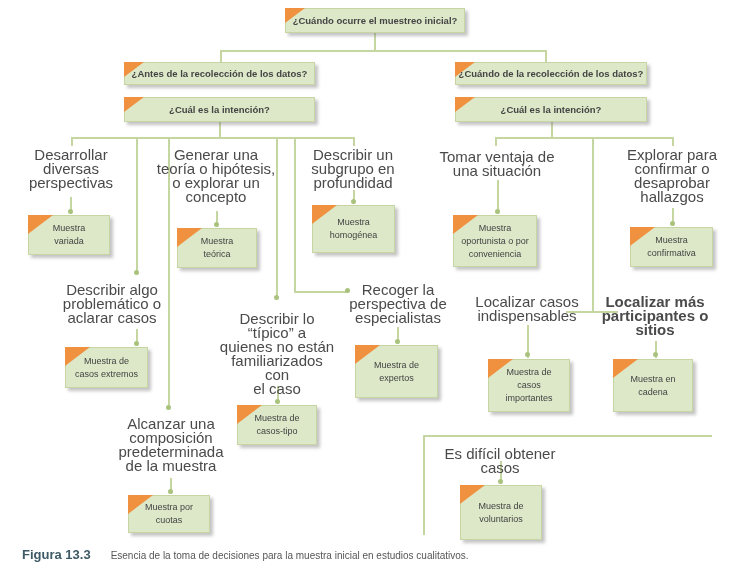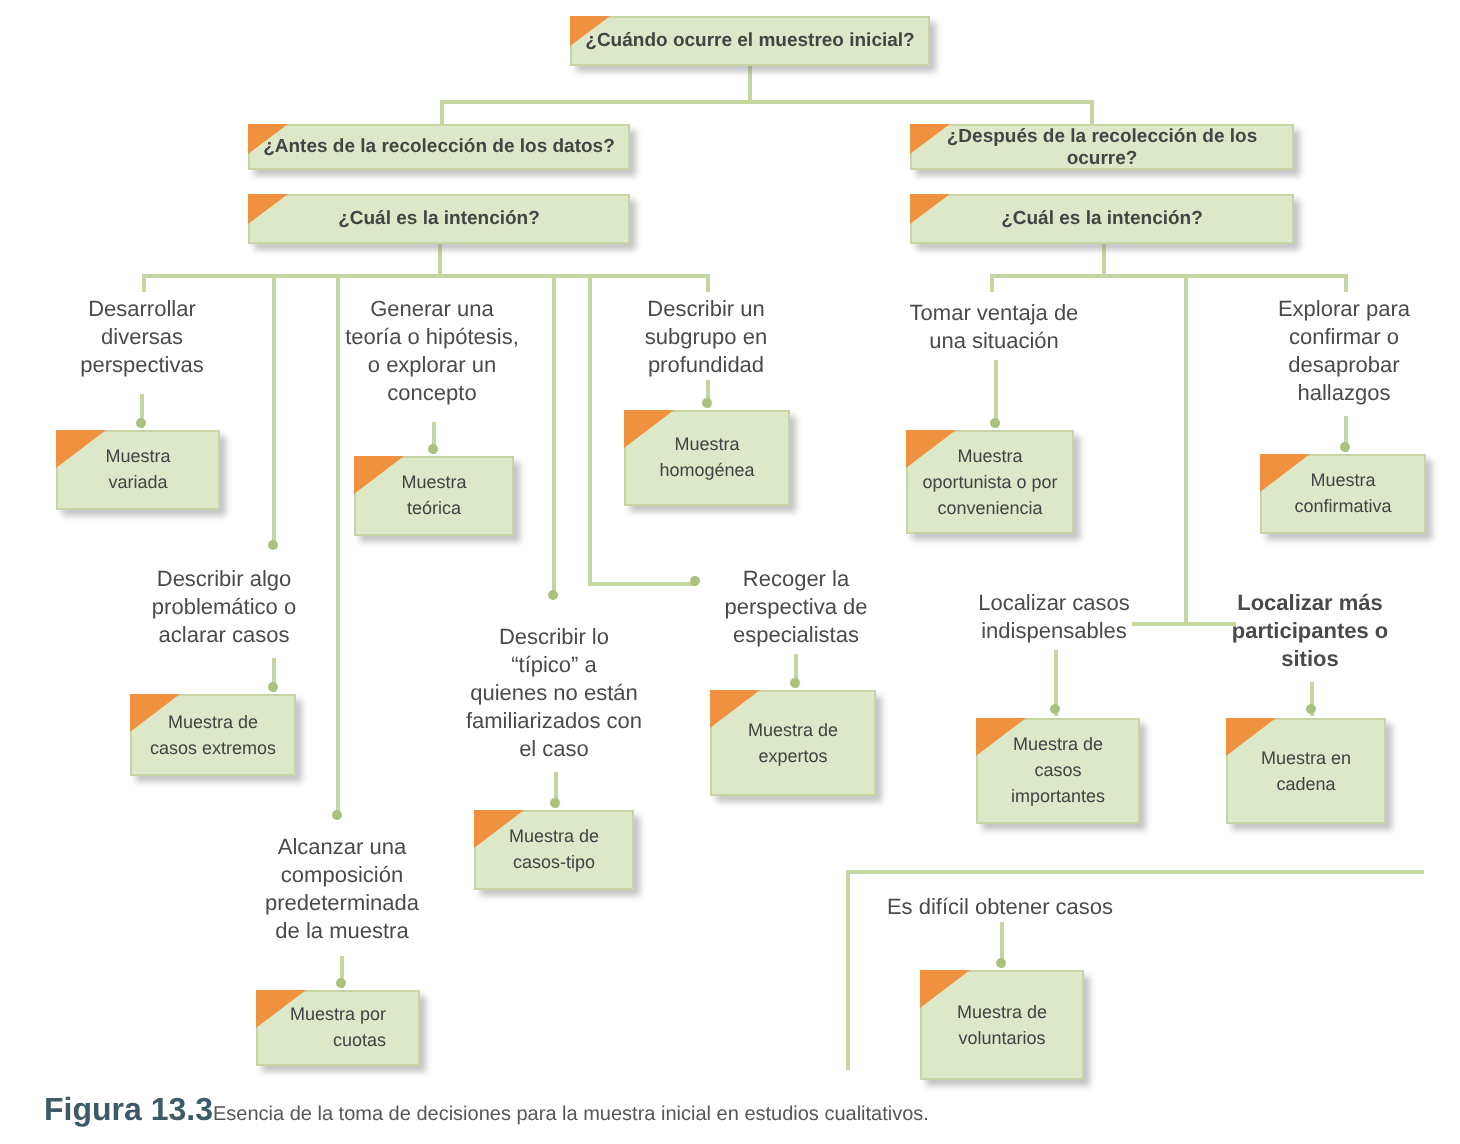--- a/index.html
+++ b/index.html
@@ -13,32 +13,32 @@
     display:flex;align-items:center;justify-content:center;text-align:center;
     color:#3f3f3f;box-sizing:border-box;
   }
   .qbox{font-size:9.5px;font-weight:bold;color:#444;}
   .sbox{font-size:9px;line-height:13px;white-space:pre-line;color:#434343;}
   .tri{
     position:absolute;left:-1px;top:-1px;background:#f0913f;
     -webkit-clip-path:polygon(0 0,100% 0,0 100%);clip-path:polygon(0 0,100% 0,0 100%);
   }
   .flabel{
-    position:absolute;text-align:center;font-size:11px;line-height:14px;
+    position:absolute;text-align:center;font-size:15px;line-height:14px;
     color:#4a4a4a;white-space:pre-line;width:120px;
   }
   .cline{position:absolute;background:#c6d6a0;}
   .cdot{
     position:absolute;width:5px;height:5px;border-radius:50%;
     background:#a9c37e;
   }
   #caption{
     position:absolute;left:22px;top:547px;width:690px;font-size:10px;color:#565656;
   }
-  #caption .figlab{font-weight:bold;font-size:16px;color:#3e5a66;margin-right:0;}
+  #caption .figlab{font-weight:bold;font-size:13px;color:#3e5a66;margin-right:20px;}
 </style>
 </head>
 <body>
 
 <div id="stage">
   <div id="caption">
     <span class="figlab">Figura 13.3</span><span>Esencia de la toma de decisiones para la muestra inicial en estudios cualitativos.</span>
   </div>
 <div class="cline" style="left: 374px; top: 33px; width: 1.5px; height: 17px;"></div>
     <div class="cline" style="left: 220px; top: 50px; width: 326px; height: 1.5px;"></div>
@@ -96,39 +96,39 @@
     <div class="qbox" style="left: 124px; top: 62px; width: 191px; height: 23px;">
       <div class="tri" style="width: 20px; height: 15px;"></div>
       <span style="position: relative;">¿Antes de la recolección de los datos?</span>
     </div>
     <div class="qbox" style="left: 124px; top: 97px; width: 191px; height: 25px;">
       <div class="tri" style="width: 20px; height: 15px;"></div>
       <span style="position: relative;">¿Cuál es la intención?</span>
     </div>
     <div class="qbox" style="left: 455px; top: 62px; width: 192px; height: 23px;">
       <div class="tri" style="width: 20px; height: 15px;"></div>
-      <span style="position: relative;">¿Después de la recolección de los ocurre?</span>
+      <span style="position: relative;">¿Cuándo de la recolección de los datos?</span>
     </div>
     <div class="qbox" style="left: 455px; top: 97px; width: 192px; height: 25px;">
       <div class="tri" style="width: 20px; height: 15px;"></div>
       <span style="position: relative;">¿Cuál es la intención?</span>
     </div>
     <div class="sbox" style="left: 28px; top: 215px; width: 82px; height: 40px;"><div class="tri" style="width: 25px; height: 19px;"></div><span style="position: relative;">Muestra
 variada</span></div>
     <div class="sbox" style="left: 177px; top: 228px; width: 80px; height: 40px;"><div class="tri" style="width: 25px; height: 19px;"></div><span style="position: relative;">Muestra
 teórica</span></div>
     <div class="sbox" style="left: 312px; top: 205px; width: 83px; height: 48px;"><div class="tri" style="width: 25px; height: 19px;"></div><span style="position: relative;">Muestra
 homogénea</span></div>
     <div class="sbox" style="left: 65px; top: 347px; width: 83px; height: 41px;"><div class="tri" style="width: 25px; height: 19px;"></div><span style="position: relative;">Muestra de
 casos extremos</span></div>
     <div class="sbox" style="left: 237px; top: 405px; width: 80px; height: 40px;"><div class="tri" style="width: 25px; height: 19px;"></div><span style="position: relative;">Muestra de
 casos-tipo</span></div>
     <div class="sbox" style="left: 355px; top: 345px; width: 83px; height: 53px;"><div class="tri" style="width: 25px; height: 19px;"></div><span style="position: relative;">Muestra de
 expertos</span></div>
-    <div class="sbox" style="left: 128px; top: 495px; width: 82px; height: 38px;"><div class="tri" style="width: 25px; height: 19px;"></div><span style="position: relative; text-align: right;">Muestra por
+    <div class="sbox" style="left: 128px; top: 495px; width: 82px; height: 38px;"><div class="tri" style="width: 25px; height: 19px;"></div><span style="position: relative;">Muestra por
 cuotas</span></div>
     <div class="sbox" style="left: 453px; top: 215px; width: 84px; height: 52px;"><div class="tri" style="width: 25px; height: 19px;"></div><span style="position: relative;">Muestra
 oportunista o por
 conveniencia</span></div>
     <div class="sbox" style="left: 630px; top: 227px; width: 83px; height: 40px;"><div class="tri" style="width: 25px; height: 19px;"></div><span style="position: relative;">Muestra
 confirmativa</span></div>
     <div class="sbox" style="left: 488px; top: 359px; width: 82px; height: 53px;"><div class="tri" style="width: 25px; height: 19px;"></div><span style="position: relative;">Muestra de
 casos
 importantes</span></div>
     <div class="sbox" style="left: 613px; top: 359px; width: 80px; height: 53px;"><div class="tri" style="width: 25px; height: 19px;"></div><span style="position: relative;">Muestra en

